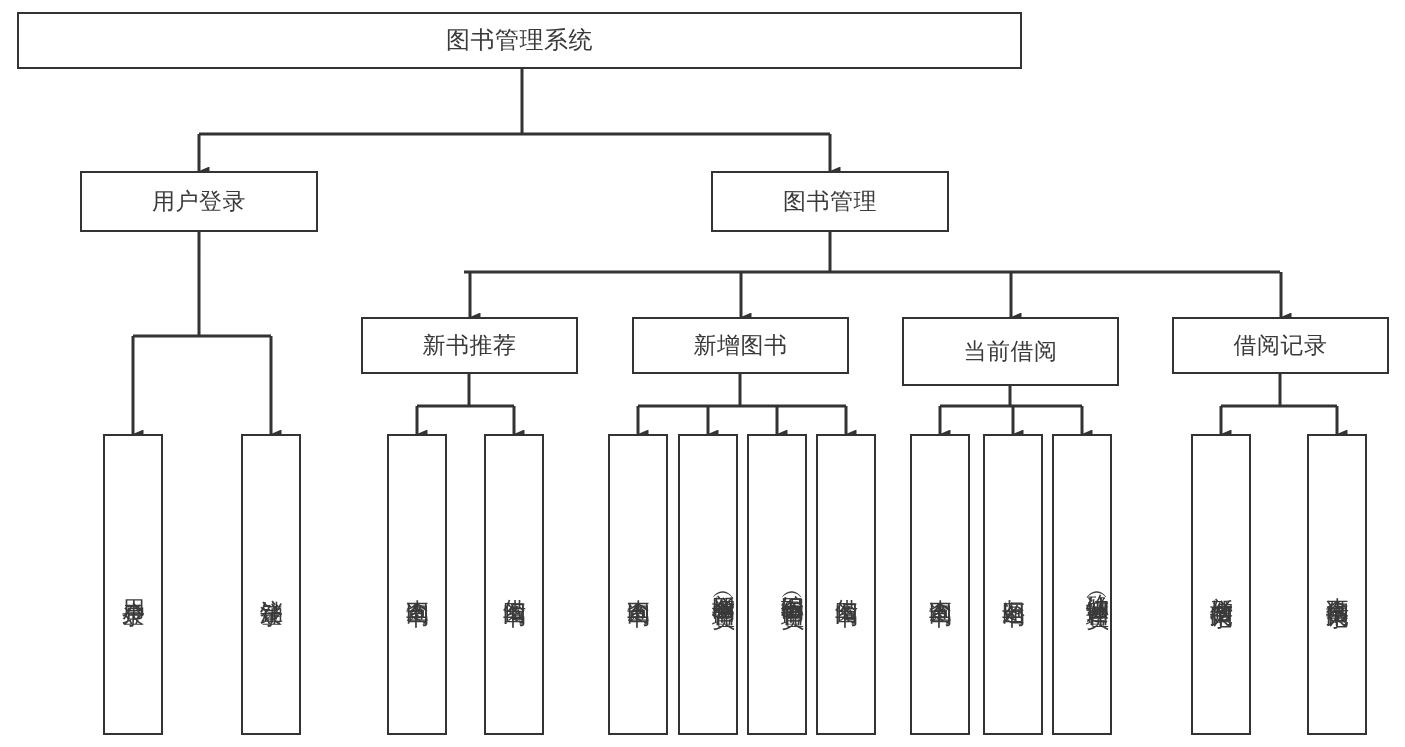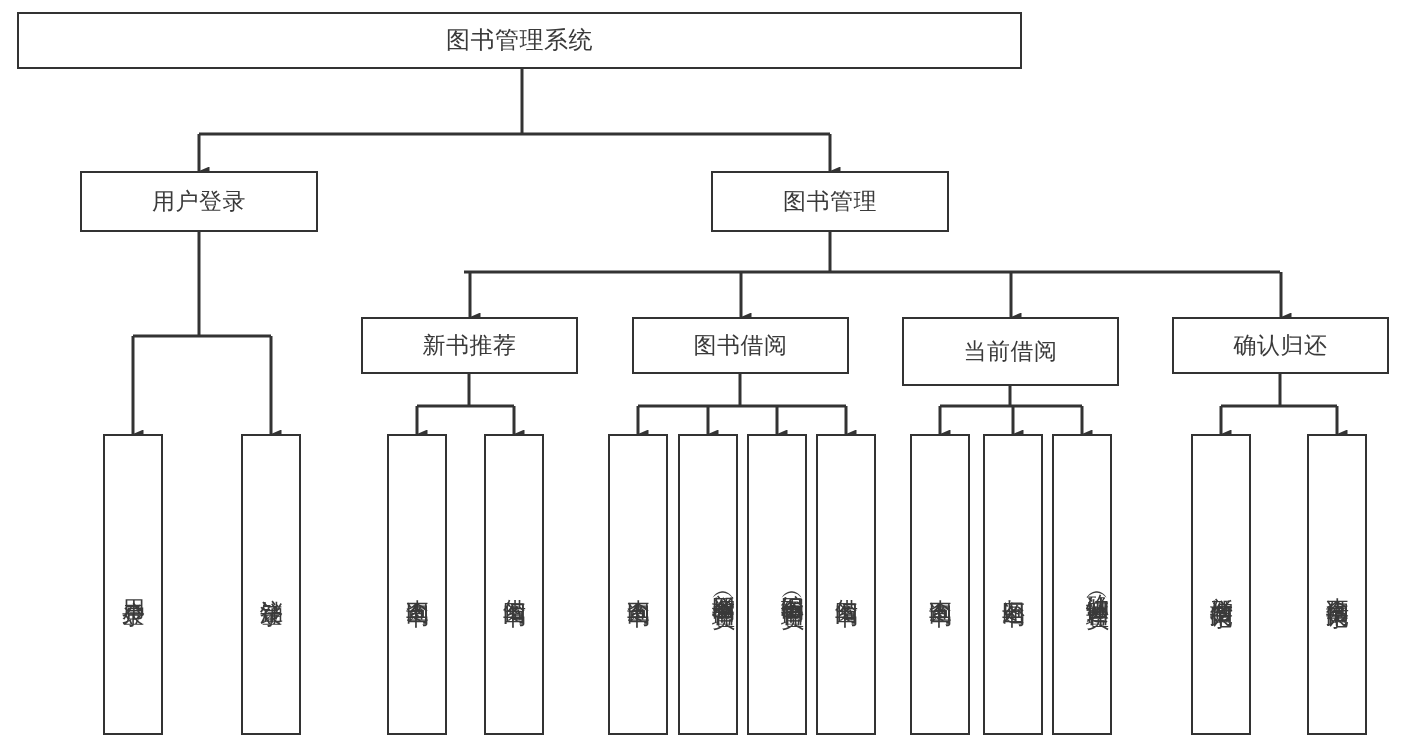--- a/index.html
+++ b/index.html
@@ -130,27 +130,27 @@
     <span>用户登录</span>
   </div>
   <div class="node node-h" style="left: 711px; top: 171px; width: 238px; height: 61px;">
     <span>图书管理</span>
   </div>
 
   <div class="node node-h" style="left: 361px; top: 317px; width: 217px; height: 57px;">
     <span>新书推荐</span>
   </div>
   <div class="node node-h" style="left: 632px; top: 317px; width: 217px; height: 57px;">
-    <span>图书借阅</span>
+    <span>新增图书</span>
   </div>
   <div class="node node-h" style="left: 902px; top: 317px; width: 217px; height: 69px;">
     <span>当前借阅</span>
   </div>
   <div class="node node-h" style="left: 1172px; top: 317px; width: 217px; height: 57px;">
-    <span>确认归还</span>
+    <span>借阅记录</span>
   </div>
 
   <div class="node node-v vcenter" style="left: 103px; top: 434px; width: 60px; height: 301px;">
     <span class="vtext">用户登录</span>
   </div>
   <div class="node node-v vcenter" style="left: 241px; top: 434px; width: 60px; height: 301px;">
     <span class="vtext">注销登录</span>
   </div>
   <div class="node node-v vcenter" style="left: 387px; top: 434px; width: 60px; height: 301px;">
     <span class="vtext">查询图书</span>

